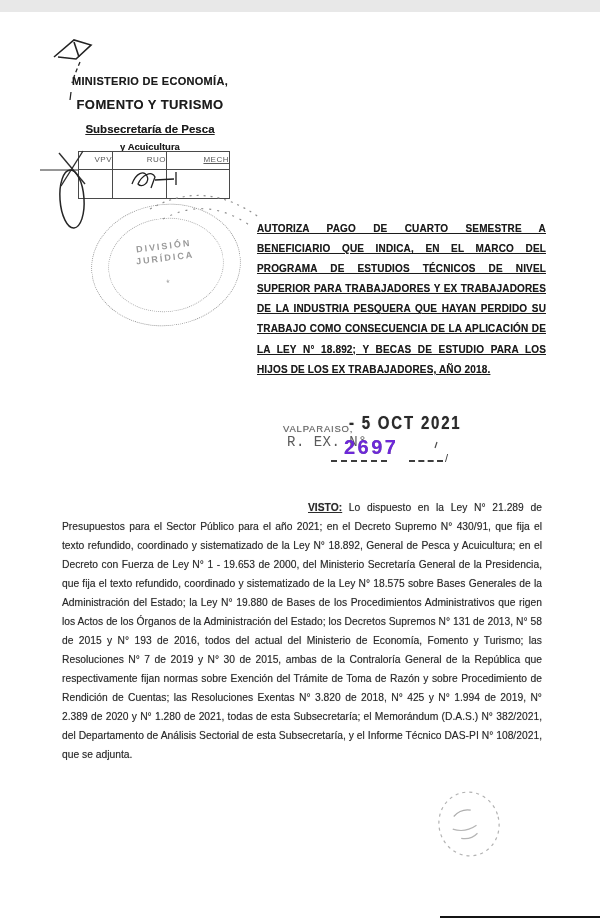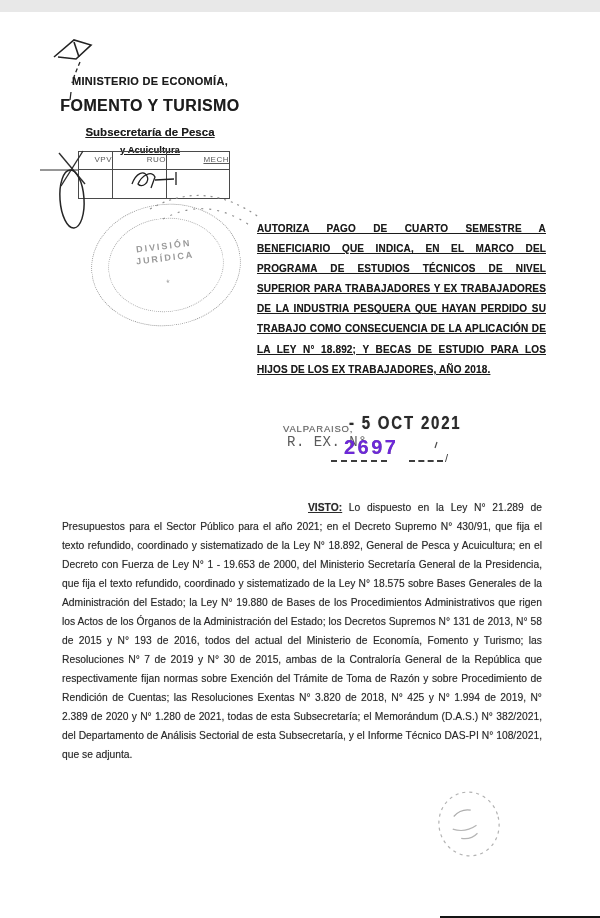--- a/index.html
+++ b/index.html
@@ -8,21 +8,21 @@
     background:#ffffff; overflow:hidden;
     font-family:"Liberation Sans", sans-serif; color:#1e1e1e;
   }
   
   .doc-header {
     position:absolute; left:58px; top:63px; width:184px;
     text-align:center; font-weight:bold; color:#1c1c1c;
     text-shadow:0 0 0.6px rgba(20,20,20,0.45);
   }
   .doc-header .h-line1 { font-size:11px; letter-spacing:0.3px; margin-bottom:10px; }
-  .doc-header .h-line2 { font-size:16px; letter-spacing:0.4px; margin-bottom:11px; }
+  .doc-header .h-line2 { font-size:13px; letter-spacing:0.4px; margin-bottom:11px; }
   .doc-header .h-line3 { font-size:11.5px; text-decoration:underline; margin-bottom:6px; }
   .doc-header .h-line4 { font-size:9.5px; text-decoration:underline; }
 
   
   .approval-table {
     position:absolute; left:78px; top:139px; width:150px; height:46px;
     border:1px solid #4a4a4a; display:grid;
     grid-template-columns:34px 54px 1fr; grid-template-rows:18px 1fr;
   }
   .approval-table .cell {

